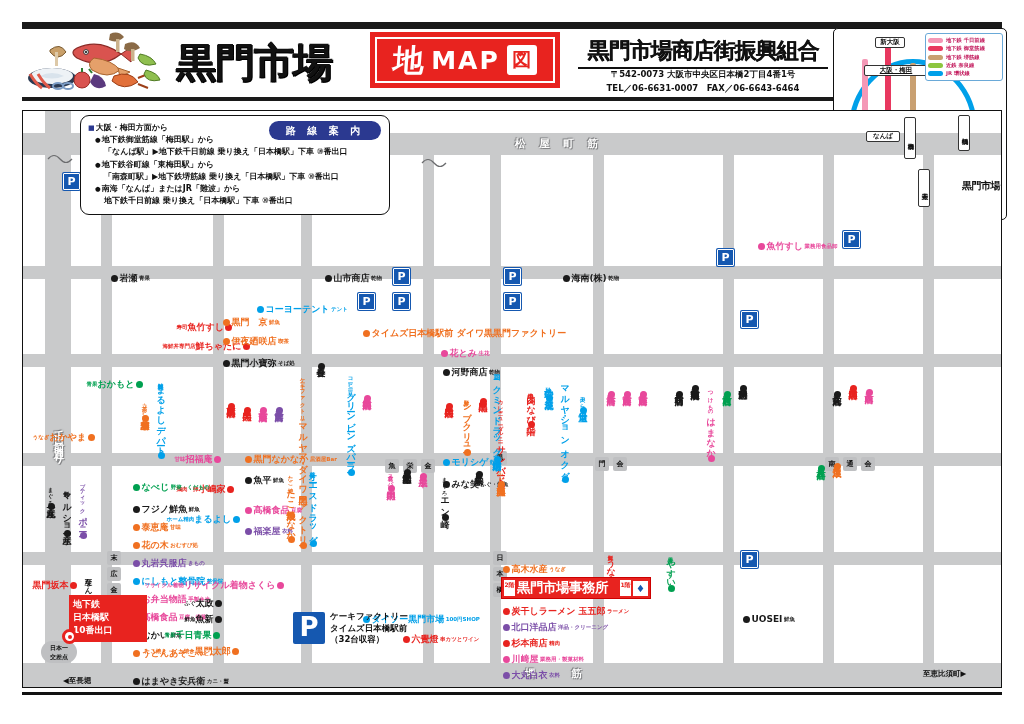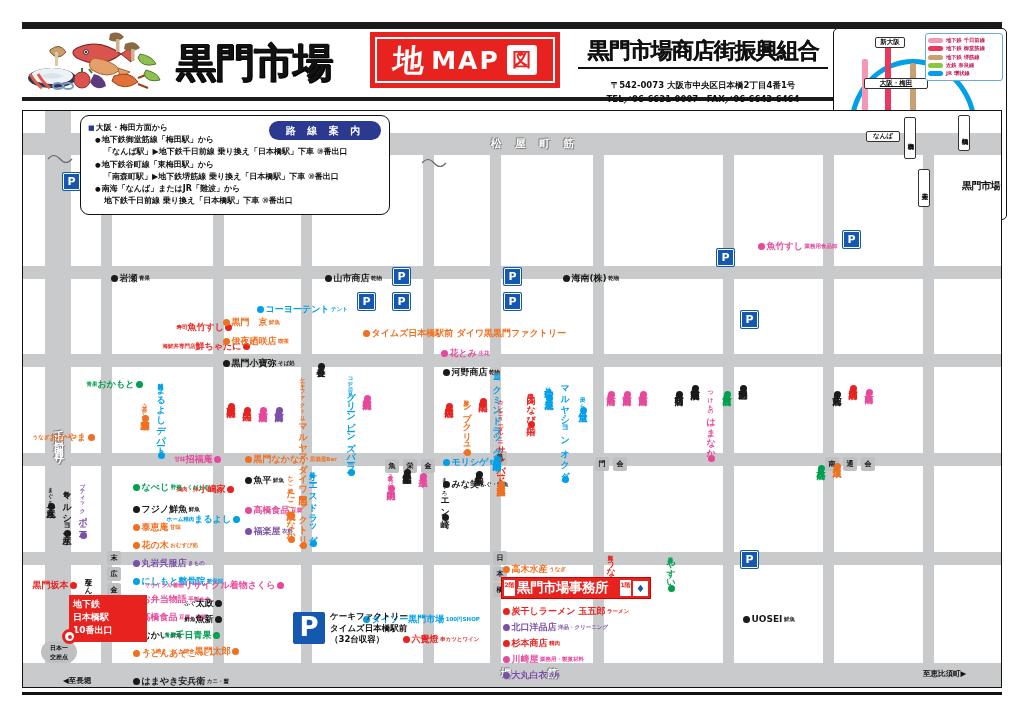--- a/index.html
+++ b/index.html
@@ -26,21 +26,21 @@
   #map-badge .mp{font-family:"DejaVu Sans",sans-serif;font-weight:bold;font-size:25px;color:#fff;
       letter-spacing:2px;line-height:1;}
   #map-badge .zu{width:30px;height:30px;background:#fff;color:#e8231f;font-size:19px;font-weight:bold;
       font-family:"DejaVu Serif",serif;display:flex;align-items:center;justify-content:center;
       border-radius:3px;}
 
   #assoc{position:absolute;left:578px;top:36px;width:250px;text-align:center;}
   #assoc .name{font-family:"DejaVu Serif","Liberation Serif",serif;font-weight:bold;
       font-size:22px;color:#111;letter-spacing:-1px;white-space:nowrap;
       border-bottom:2px solid #111;padding-bottom:1px;text-shadow:0.6px 0 0 #000;}
-  #assoc .addr{font-size:8.5px;color:#111;margin-top:11px;font-weight:bold;white-space:nowrap;}
+  #assoc .addr{font-size:8.5px;color:#111;margin-top:0;font-weight:bold;white-space:nowrap;}
   #assoc .tel{font-size:8.5px;color:#111;margin-top:2px;font-weight:bold;white-space:nowrap;}
 
   
   #inset{position:absolute;left:833px;top:28px;width:172px;height:190px;
       background:#fff;border:1.5px solid #111;border-radius:5px;overflow:hidden;}
   .ins-line{position:absolute;border-radius:2px;}
   .ins-station{position:absolute;background:#fff;border:1px solid #333;border-radius:2px;
       font-size:6.5px;font-weight:bold;color:#111;text-align:center;line-height:1.05;
       padding:1px 1px;box-sizing:border-box;z-index:6;}
   .ins-vert{writing-mode:vertical-rl;}
@@ -51,21 +51,21 @@
   #ins-legend .lb{font-size:5.3px;font-weight:bold;color:#c2185b;white-space:nowrap;}
   #ins-kuromon{position:absolute;right:6px;bottom:26px;font-family:"DejaVu Serif",serif;
       font-weight:bold;font-size:10px;color:#111;z-index:8;letter-spacing:-0.5px;}
 
   
   #mapwrap{position:absolute;left:22px;top:110px;width:980px;height:578px;
       border:1.5px solid #111;box-sizing:border-box;background:#fff;overflow:hidden;}
   .road{position:absolute;background:#c9cacb;}
   .road-name{position:absolute;font-size:10.5px;font-weight:bold;color:#fff;
       letter-spacing:5px;text-shadow:0 0 2px #6b6c6e,1px 1px 0 #8a8b8d,-1px -1px 0 #8a8b8d;
-      white-space:nowrap;z-index:4;}
+      white-space:nowrap;z-index:4;margin-left:24px;}
   .road-name-v{position:absolute;writing-mode:vertical-rl;font-size:11px;font-weight:bold;
       color:#fff;letter-spacing:6px;z-index:4;
       text-shadow:0 0 2px #6b6c6e,1px 1px 0 #8a8b8d,-1px -1px 0 #8a8b8d;}
   .dir{position:absolute;font-size:7.5px;font-weight:bold;color:#111;white-space:nowrap;z-index:5;}
   .dir-v{writing-mode:vertical-rl;}
   .cross{position:absolute;width:36px;height:22px;background:#bfc0c2;border-radius:11px;
       font-size:6px;font-weight:bold;color:#111;text-align:center;line-height:9px;
       padding-top:2px;box-sizing:border-box;z-index:5;}
 
   
@@ -203,21 +203,21 @@
     <div class="ins-line" style="left:56px;top:164px;width:26px;height:6px;background:#c9a071;"></div>
 
     <div class="ins-line" style="left:86px;top:112px;width:68px;height:5px;background:#8dc63f;"></div>
 
     <div style="position:absolute;left:88px;top:118px;width:14px;height:22px;background:#2b3990;"></div>
     <svg style="position:absolute;left:100px;top:133px;width:34px;height:20px;">
         <line x1="2" y1="2" x2="30" y2="17" stroke="#111" stroke-width="1"></line>
       </svg>
 
     <div class="ins-station" style="left:41px;top:8px;width:30px;">新大阪</div>
-    <div class="ins-station" style="left:30px;top:49px;width:64px;text-decoration:underline;">大阪・梅田</div>
+    <div class="ins-station" style="left:30px;top:36px;width:64px;text-decoration:underline;">大阪・梅田</div>
     <div class="ins-station" style="left:32px;top:102px;width:34px;">なんば</div>
     <div class="ins-station ins-vert" style="left:70px;top:88px;width:12px;height:42px;">日本橋</div>
     <div class="ins-station ins-vert" style="left:124px;top:86px;width:12px;height:36px;">鶴橋</div>
     <div class="ins-station ins-vert" style="left:84px;top:140px;width:12px;height:38px;">天王寺</div>
 
     <div id="ins-kuromon">黒門市場</div>
 
     <div id="ins-legend">
       <div class="row">
           <span class="sw" style="background:#f498b6"></span>

